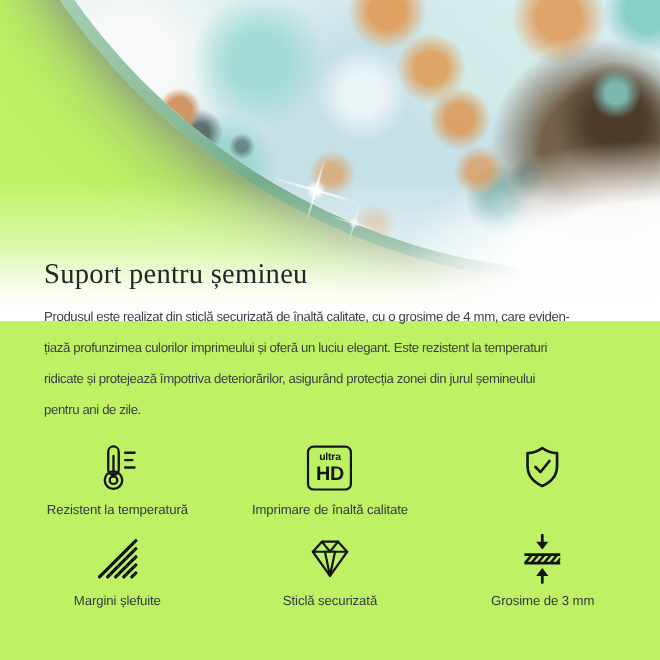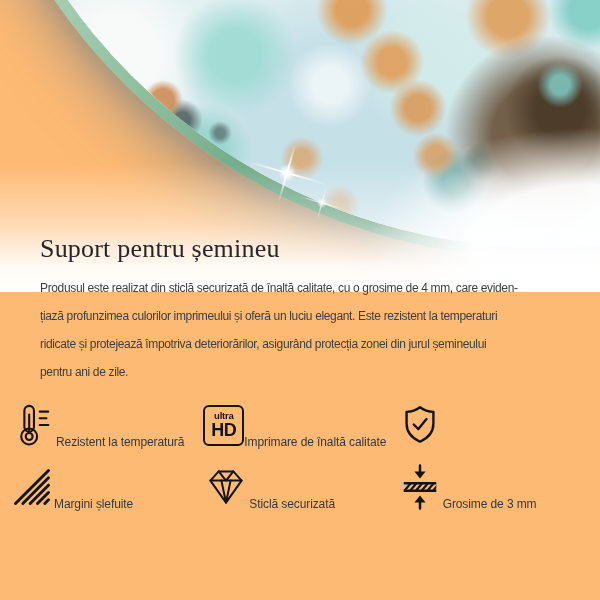--- a/index.html
+++ b/index.html
@@ -1,21 +1,21 @@
 <!DOCTYPE html>
 <html><head>
 <meta charset="utf-8">
 <style>
   html,body{margin:0;padding:0;}
   body{
     width:600px;height:600px;background:#ffffff;overflow:hidden;
     font-family:"Liberation Sans","DejaVu Sans",sans-serif;
     -webkit-font-smoothing:antialiased;
   }
-  .page{position:relative;width:600px;height:600px;background:#fdba74;}
+  .page{position:relative;width:600px;height:600px;background:#bef264;}
 
   
   .hero{position:absolute;left:0;top:0;width:600px;height:292px;overflow:hidden;}
   .disc-edge{
     position:absolute;left:-52px;top:-941px;width:1200px;height:1200px;border-radius:50%;
     background:linear-gradient(115deg,#eef7ef 0%,#bfdfc8 22%,#8fc0a0 38%,#5f9e79 52%,#36704f 68%,#27523b 82%);
     box-shadow:-8px 28px 52px rgba(122,130,134,.50), -2px 10px 18px rgba(122,130,134,.30);
   }
   .disc-face{
     position:absolute;inset:11px;border-radius:50%;overflow:hidden;background:#dcebee;
@@ -73,21 +73,21 @@
     font-size:26px;line-height:35px;color:#24262a;letter-spacing:.2px;
   }
   .desc{margin-top:8px;font-size:12px;line-height:28px;color:#3b3e43;letter-spacing:-.35px;}
   .desc .dline{white-space:nowrap;}
 
   
   .features{
     position:absolute;left:10px;top:401px;width:580px;
     display:grid;grid-template-columns:repeat(3,1fr);row-gap:14px;
   }
-  .feature{display:flex;flex-direction:row;align-items:flex-end;}
+  .feature{display:flex;flex-direction:column;align-items:center;}
   .ficon{height:48px;display:flex;align-items:center;justify-content:center;color:#141414;}
   .flabel{margin-top:7px;font-size:12px;color:#35373c;letter-spacing:-.1px;}
   svg.icon{display:block;}
   .uhd-box{
     width:37px;height:37px;border:2.5px solid #141414;border-radius:6px;
     display:flex;flex-direction:column;align-items:center;justify-content:center;line-height:1;
   }
   .uhd-top{font-size:9.5px;font-weight:700;letter-spacing:-.2px;color:#141414;}
   .uhd-bottom{font-size:18px;font-weight:800;letter-spacing:-.4px;color:#141414;margin-top:1px;}
 </style>

